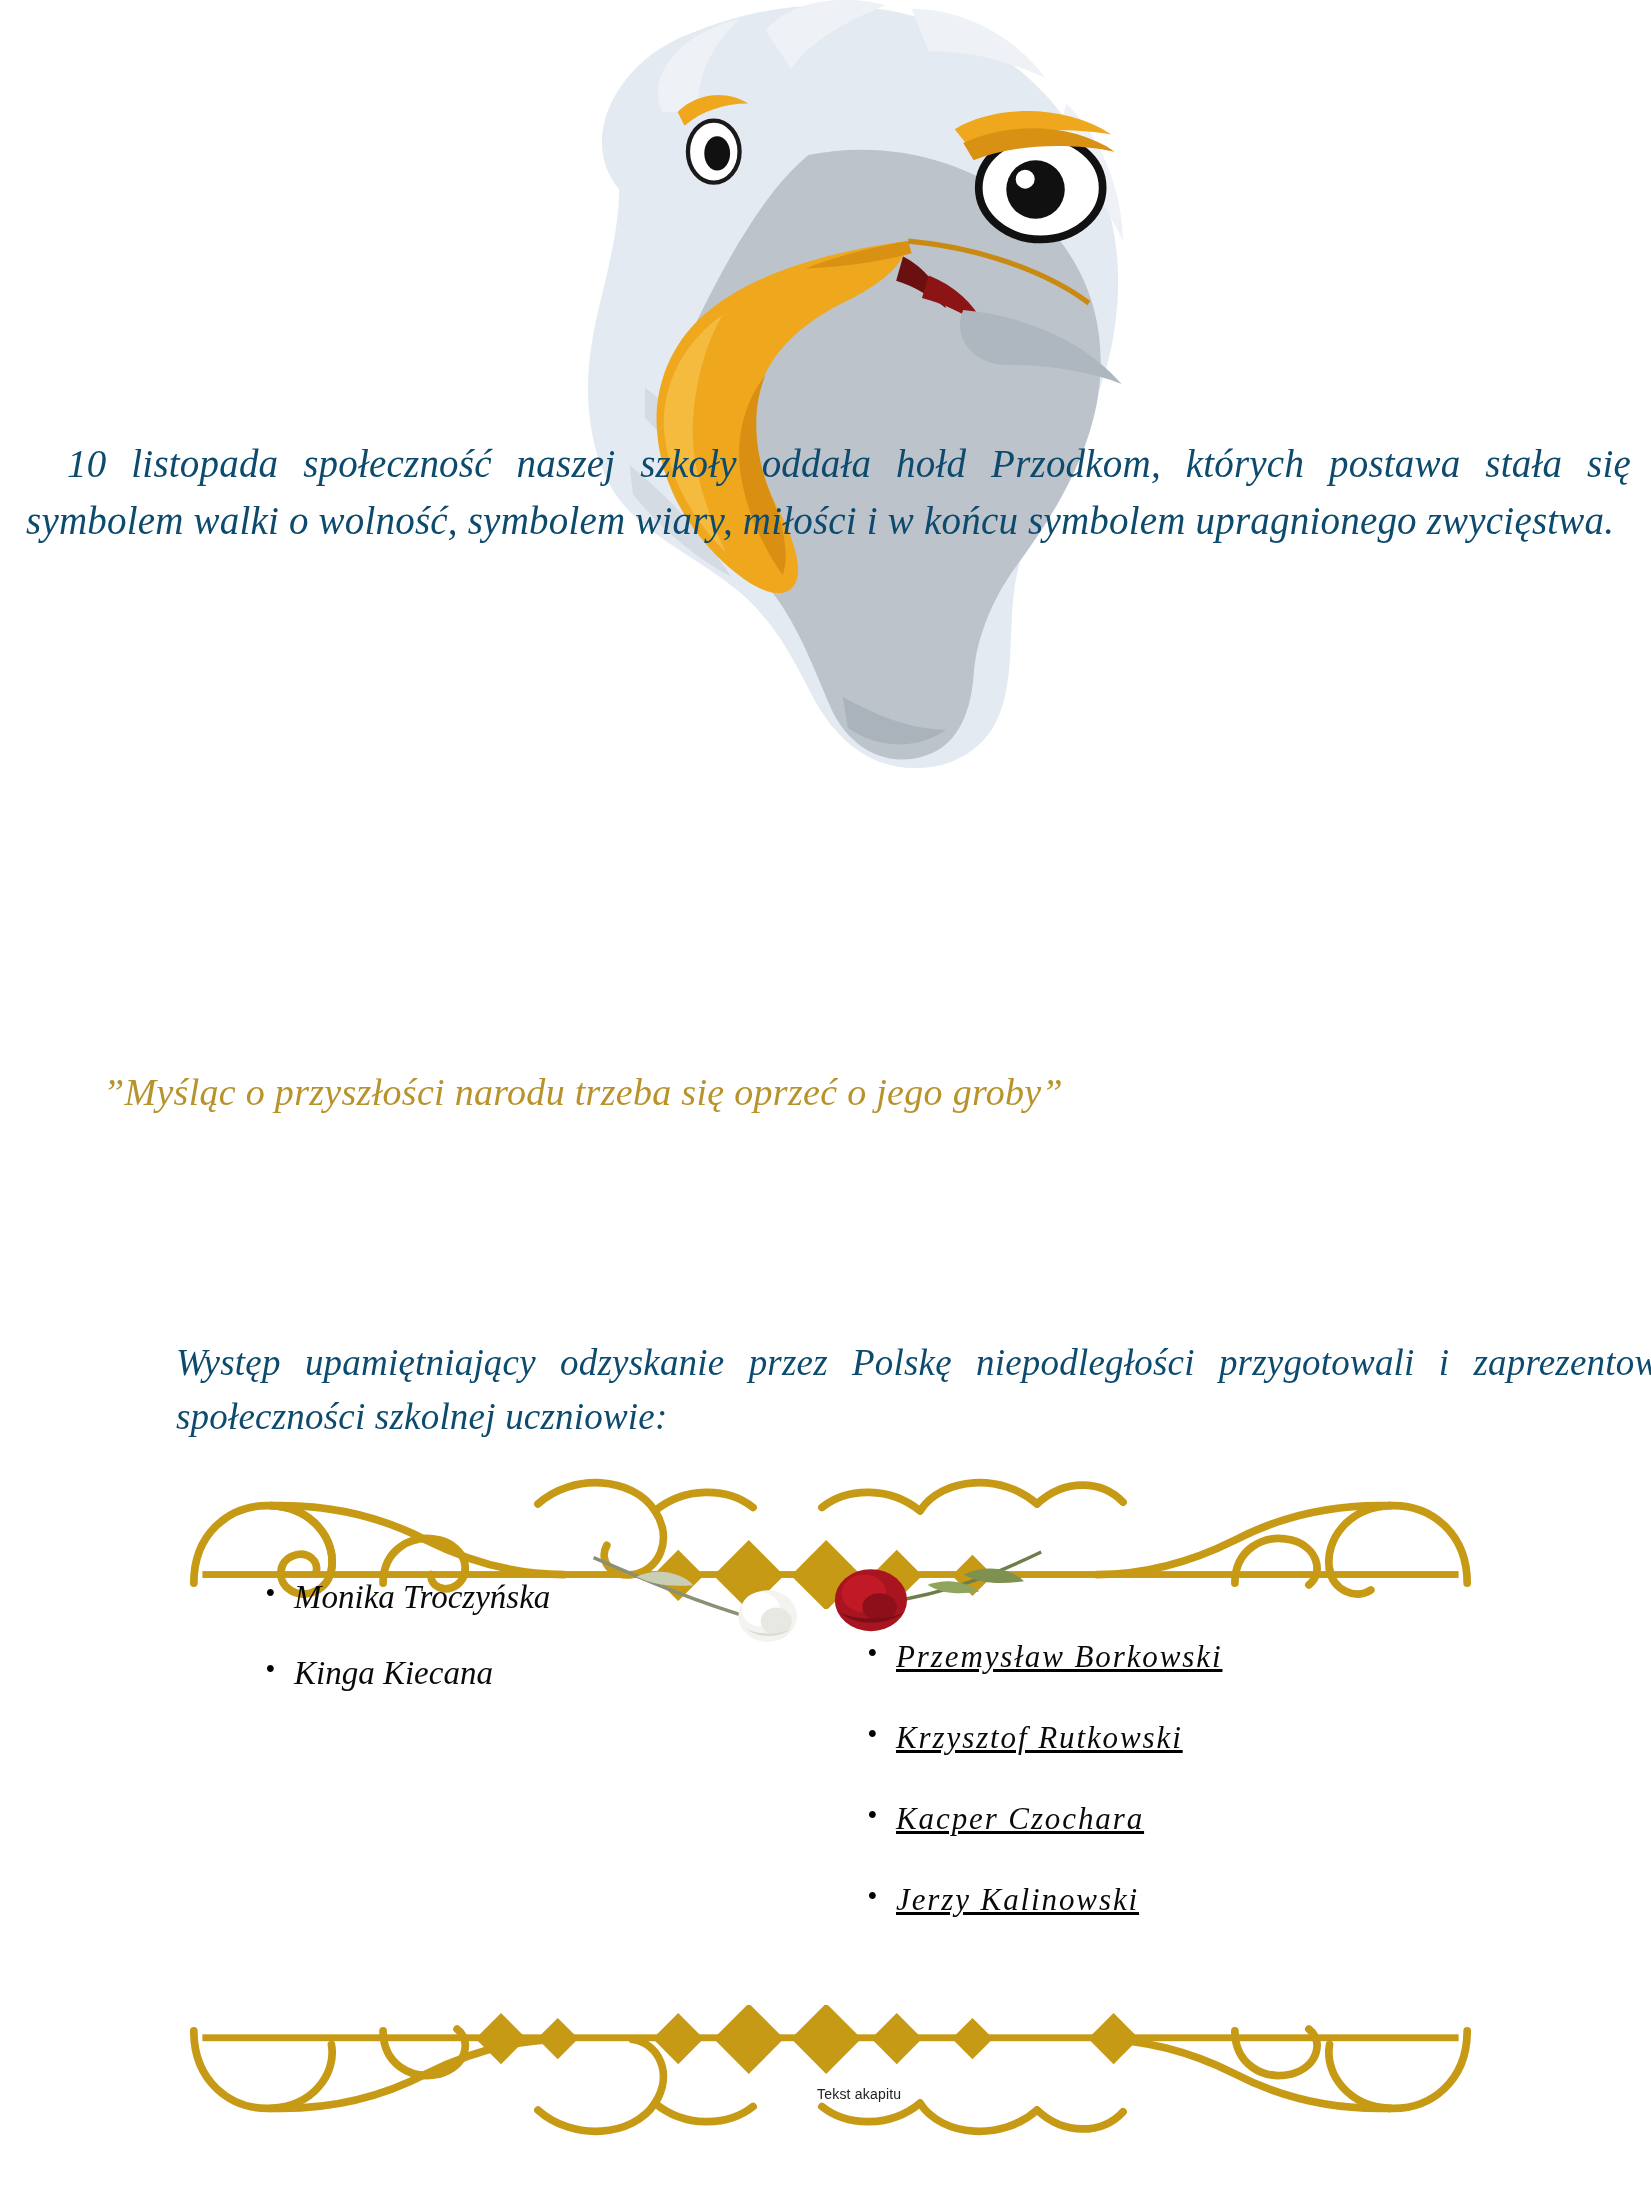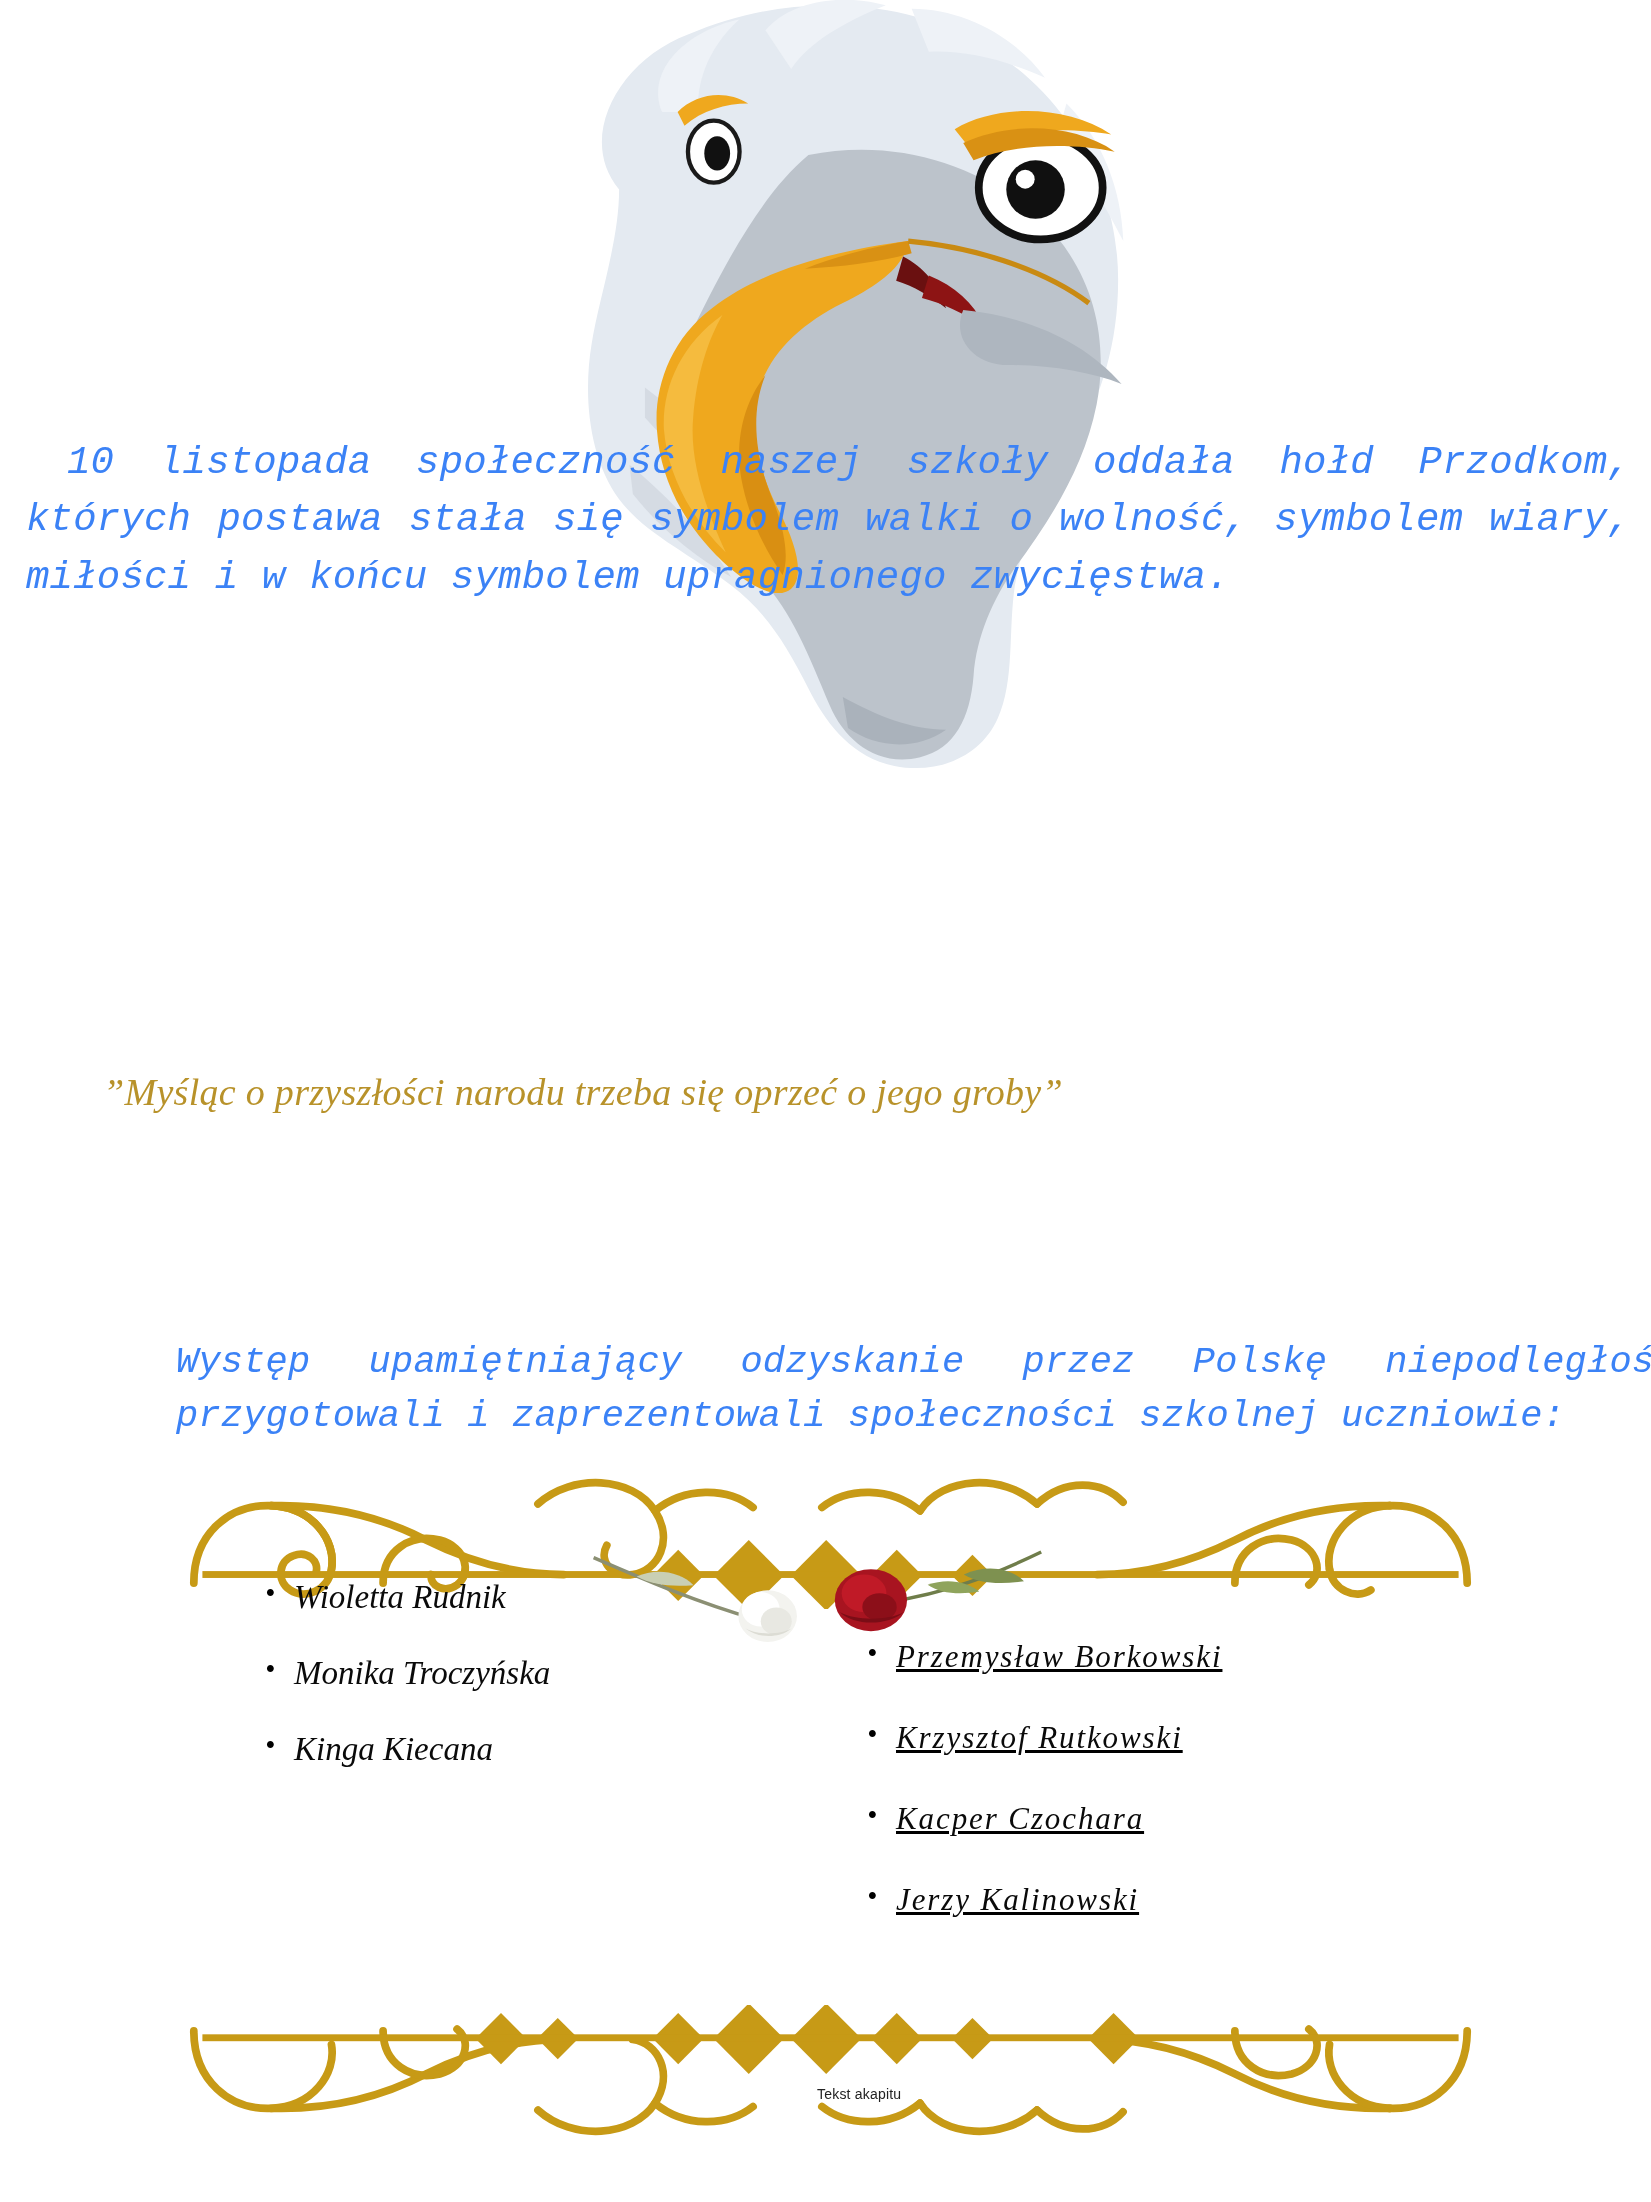--- a/index.html
+++ b/index.html
@@ -34,27 +34,27 @@
     position: absolute;
     left: 0;
     top: 0;
     width: 1652px;
     height: 2203px;
     z-index: 2;
   }
 
   .para {
     position: absolute;
-    font-family: Liberation Mono, monospace;
+    font-family: Liberation Serif, serif;
     font-style: italic;
     font-size: 39px;
     line-height: 1.47;
     letter-spacing: 0.2px;
     text-align: justify;
-    color: #3b82f6;
+    color: #0c4a6e;
   }
 
   #para-1 {
     left: 26px;
     top: 396px;
     width: 1605px;
     text-indent: 41px;
   }
   #para-2 {
     left: 26px;
@@ -282,21 +282,20 @@
       <g>
         <ellipse cx="52" cy="70" rx="42" ry="36" fill="#a81420"></ellipse>
         <ellipse cx="44" cy="62" rx="26" ry="22" fill="#c01a27"></ellipse>
         <ellipse cx="62" cy="78" rx="20" ry="16" fill="#8c0f19"></ellipse>
         <path d="M16 84 C32 100 72 100 90 84 C72 94 34 94 16 84 Z" fill="#7b0d16"></path>
       </g>
     </svg>
   </div>
 
   <ul class="name-list" id="list-girls">
-    <li><span>Wioletta Rudnik</span></li>
     <li><span>Monika Troczyńska</span></li>
     <li><span>Kinga Kiecana</span></li>
   </ul>
 
   <ul class="name-list" id="list-boys">
     <li><span>Przemysław  Borkowski</span></li>
     <li><span>Krzysztof  Rutkowski</span></li>
     <li><span>Kacper  Czochara</span></li>
     <li><span>Jerzy  Kalinowski</span></li>
   </ul>

